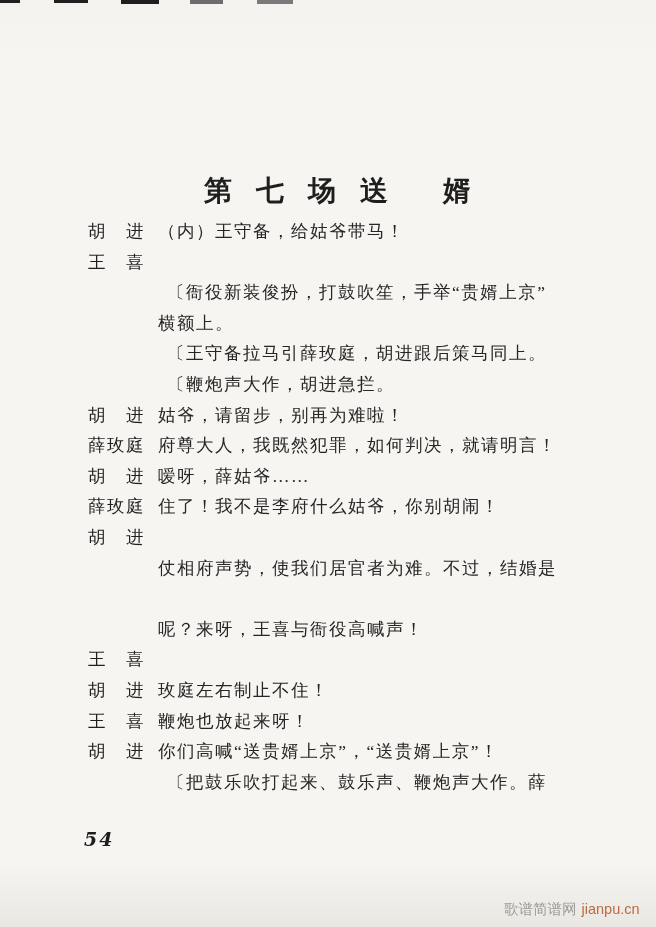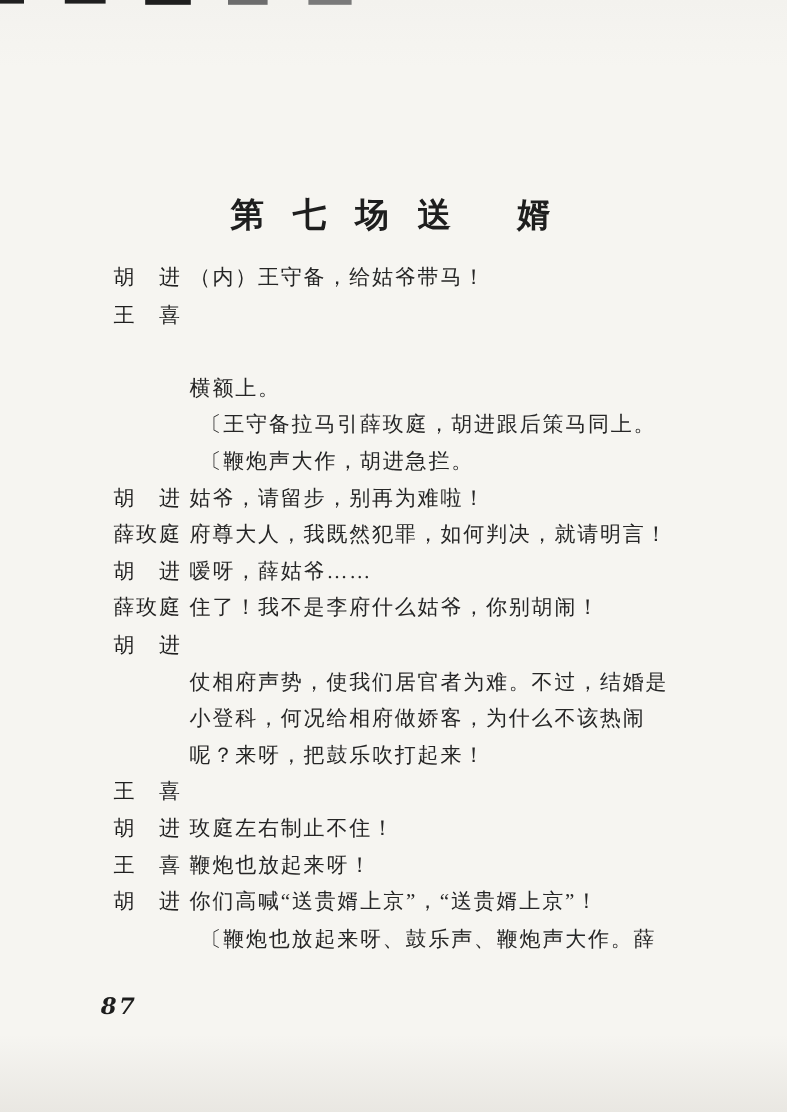--- a/index.html
+++ b/index.html
@@ -20,37 +20,36 @@
   
   .mark{position:absolute;top:0;height:3px;background:#1f1f1f;}
   .m1{left:0;width:20px;}
   .m2{left:54px;width:34px;}
   .m3{left:121px;width:38px;height:4px;}
   .m4{left:190px;width:33px;height:4px;background:#6d6d6d;}
   .m5{left:257px;width:36px;height:4px;background:#7a7a7a;}
 
   .title{
     position:absolute;top:156px;left:188px;
-    margin:4px;
+    margin:16px;
     font-size:28px;font-weight:600;
     letter-spacing:24px;white-space:pre;
     color:#1e1e1e;
   }
   .script{position:absolute;top:216px;left:0;width:656px;}
   .line{
     display:flex;
     height:30.6px;line-height:30.6px;
     font-size:17.5px;letter-spacing:1.5px;
     white-space:pre;
   }
   .speaker{
     flex:none;display:inline-block;
     width:70px;margin-left:88px;
     color:#1f1f1f;
-    text-align:center;
   }
   .text{flex:none;color:var(--ink);}
   .line.stage .text{padding-left:9px;}
 
   .page-number{
     position:absolute;top:828px;left:84px;
     font-family:"DejaVu Serif",serif;
     font-size:19px;font-weight:bold;font-style:italic;
     letter-spacing:2px;color:#1d1d1d;
   }
@@ -71,35 +70,36 @@
   <div class="mark m2"></div>
   <div class="mark m3"></div>
   <div class="mark m4"></div>
   <div class="mark m5"></div>
 
   <h1 class="title">第七场送 婿</h1>
 
   <div class="script" id="script-lines">
       <div class="line dialog"><span class="speaker">胡　进</span><span class="text">（内）王守备，给姑爷带马！</span></div>
       <div class="line dialog"><span class="speaker">王　喜</span></div>
-      <div class="line stage"><span class="speaker"></span></div>
+      <div class="line stage"><span class="speaker"></span><span class="text">〔衙役新装俊扮，打鼓吹笙，手举“贵婿上京”</span></div>
       <div class="line stage-cont"><span class="speaker"></span><span class="text">横额上。</span></div>
       <div class="line stage"><span class="speaker"></span><span class="text">〔王守备拉马引薛玫庭，胡进跟后策马同上。</span></div>
       <div class="line stage"><span class="speaker"></span><span class="text">〔鞭炮声大作，胡进急拦。</span></div>
       <div class="line dialog"><span class="speaker">胡　进</span><span class="text">姑爷，请留步，别再为难啦！</span></div>
       <div class="line dialog"><span class="speaker">薛玫庭</span><span class="text">府尊大人，我既然犯罪，如何判决，就请明言！</span></div>
       <div class="line dialog"><span class="speaker">胡　进</span><span class="text">嗳呀，薛姑爷……</span></div>
       <div class="line dialog"><span class="speaker">薛玫庭</span><span class="text">住了！我不是李府什么姑爷，你别胡闹！</span></div>
       <div class="line dialog"><span class="speaker">胡　进</span></div>
       <div class="line dialog-cont"><span class="speaker"></span><span class="text">仗相府声势，使我们居官者为难。不过，结婚是</span></div>
-      <div class="line dialog-cont"><span class="speaker"></span><span class="text">小登科，何况给相府做娇客，为什么不该热闹</span></div>
-      <div class="line dialog-cont"><span class="speaker"></span><span class="text">呢？来呀，把鼓乐吹打起来！</span></div>
+      <div class="line dialog-cont"><span class="speaker"></span></div>
+      <div class="line dialog-cont"><span class="speaker"></span><span class="text">呢？来呀，王喜与衙役高喊声！</span></div>
       <div class="line dialog"><span class="speaker">王　喜</span></div>
       <div class="line dialog"><span class="speaker">胡　进</span><span class="text">玫庭左右制止不住！</span></div>
       <div class="line dialog"><span class="speaker">王　喜</span><span class="text">鞭炮也放起来呀！</span></div>
       <div class="line dialog"><span class="speaker">胡　进</span><span class="text">你们高喊“送贵婿上京”，“送贵婿上京”！</span></div>
-      <div class="line stage"><span class="speaker"></span><span class="text">〔鞭炮也放起来呀、鼓乐声、鞭炮声大作。薛</span></div>
+      <div class="line stage"><span class="speaker"></span><span class="text">〔把鼓乐吹打起来、鼓乐声、鞭炮声大作。薛</span></div>
     </div>
 
-  <div class="page-number">87</div>
+  <div class="page-number">54</div>
 
+  <div class="watermark"><span class="wm-name">歌谱简谱网</span><span class="wm-url">jianpu.cn</span></div>
 
 </div>
 
 </body></html>

